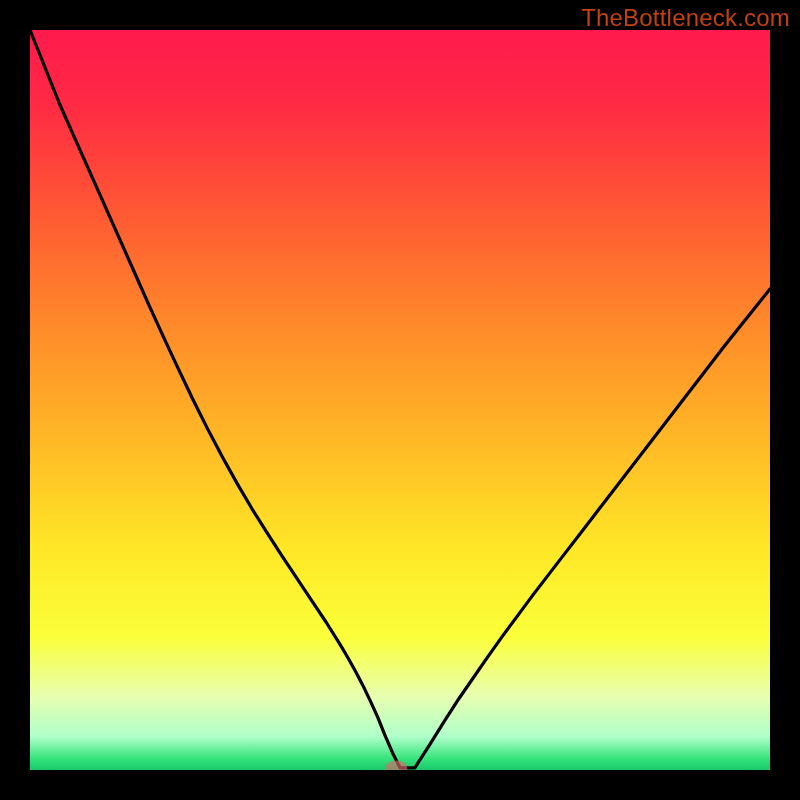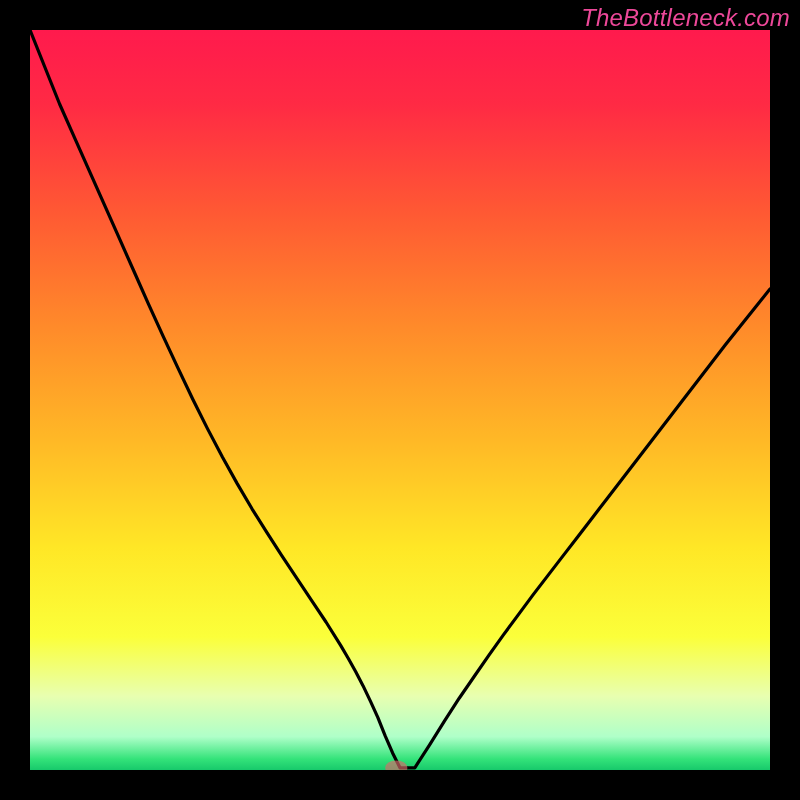--- a/index.html
+++ b/index.html
@@ -16,26 +16,25 @@
     left: 0;
     top: 0;
     width: 800px;
     height: 800px;
     background: #000;
   }
   .watermark {
     position: absolute;
     top: 4px;
     right: 10px;
-    color: #ec4899;
+    color: #c2410c;
     font-size: 24px;
     font-weight: 400;
     letter-spacing: 0.2px;
     user-select: none;
-    font-style: italic;
   }
   .plot {
     position: absolute;
     left: 30px;
     top: 30px;
     width: 740px;
     height: 740px;
     overflow: hidden;
   }
   .plot svg {

